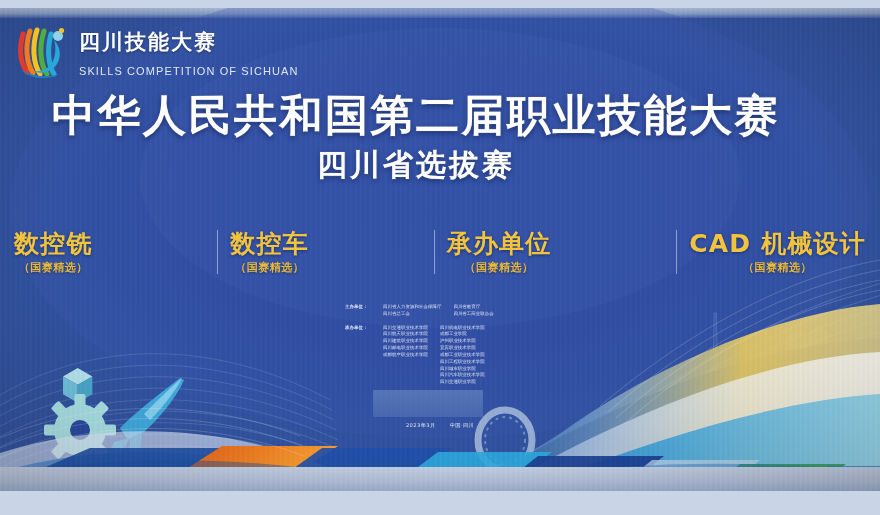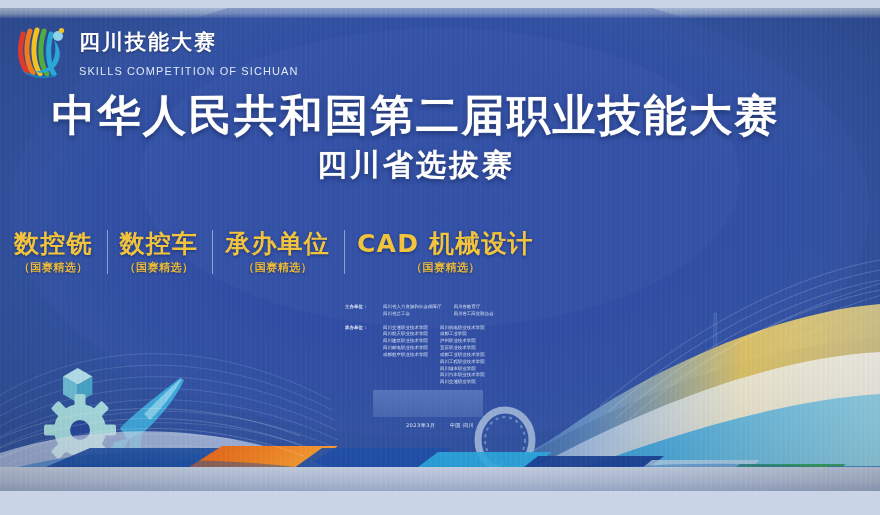--- a/index.html
+++ b/index.html
@@ -90,21 +90,21 @@
     margin-top: 6px;
     font-size: 30px; font-weight: bold; color: #ffffff;
     letter-spacing: 3px; line-height: 1.18;
     text-shadow: 0 2px 5px rgba(8,20,60,0.55), 0 0 1px rgba(255,255,255,.6);
     font-family: "DejaVu Sans", "Liberation Sans", sans-serif;
   }
 
   
   .events {
     position: absolute; left: 0; top: 222px; width: 880px;
-    display: flex; justify-content: flex-start; align-items: flex-start;
+    display: flex; justify-content: space-between; align-items: flex-start;
     z-index: 5;
   }
   .event {
     display: flex; flex-direction: column; align-items: center;
     padding: 0 14px; min-width: 0;
   }
   .event + .event { border-left: 1px solid rgba(215,225,245,0.55); padding-left: 12px; }
   .event .name {
     font-size: 25px; font-weight: bold; color: #f2c33d;
     letter-spacing: 1.2px; line-height: 1.15; white-space: nowrap;

